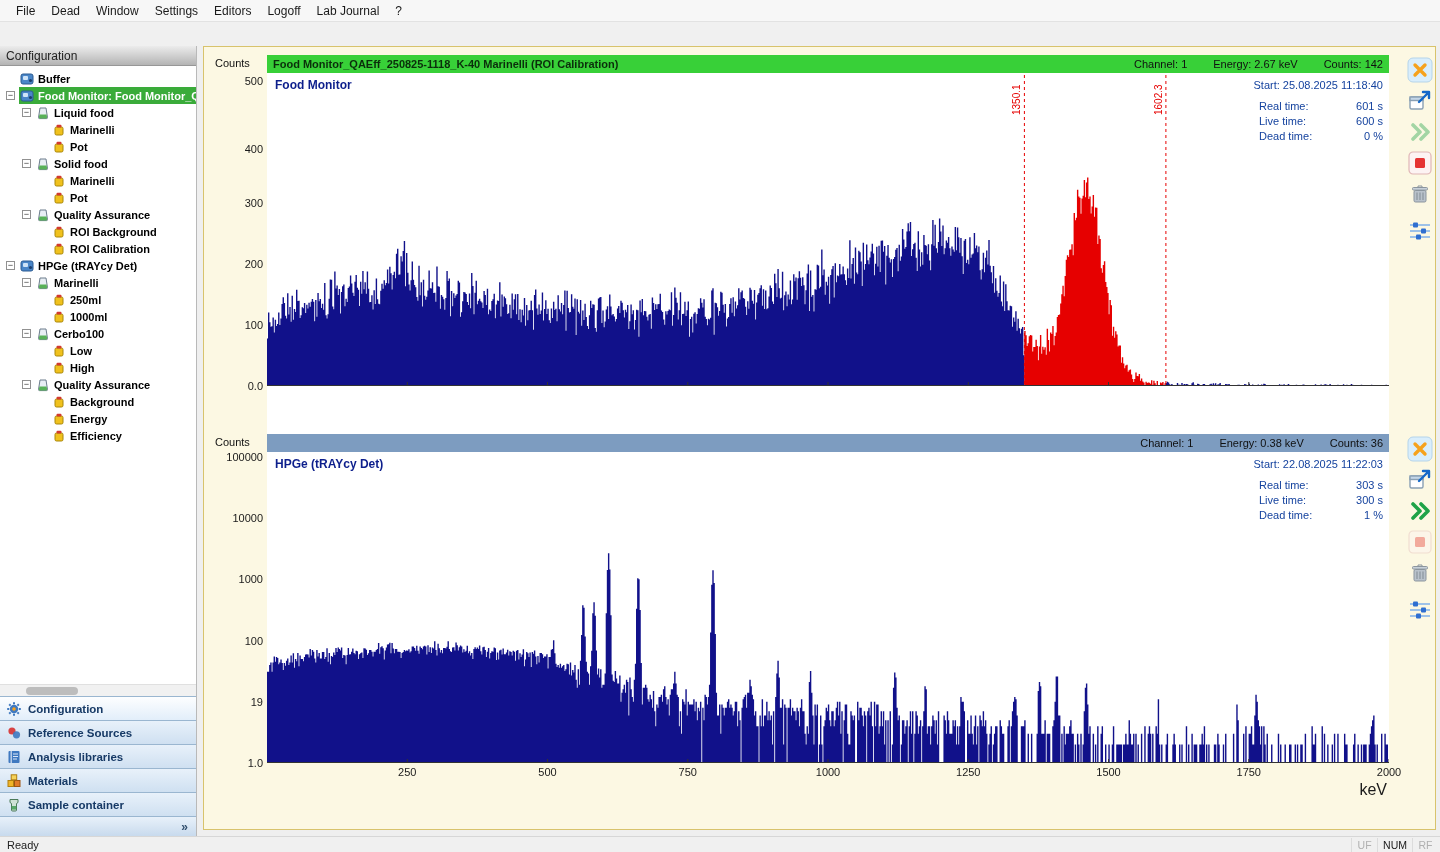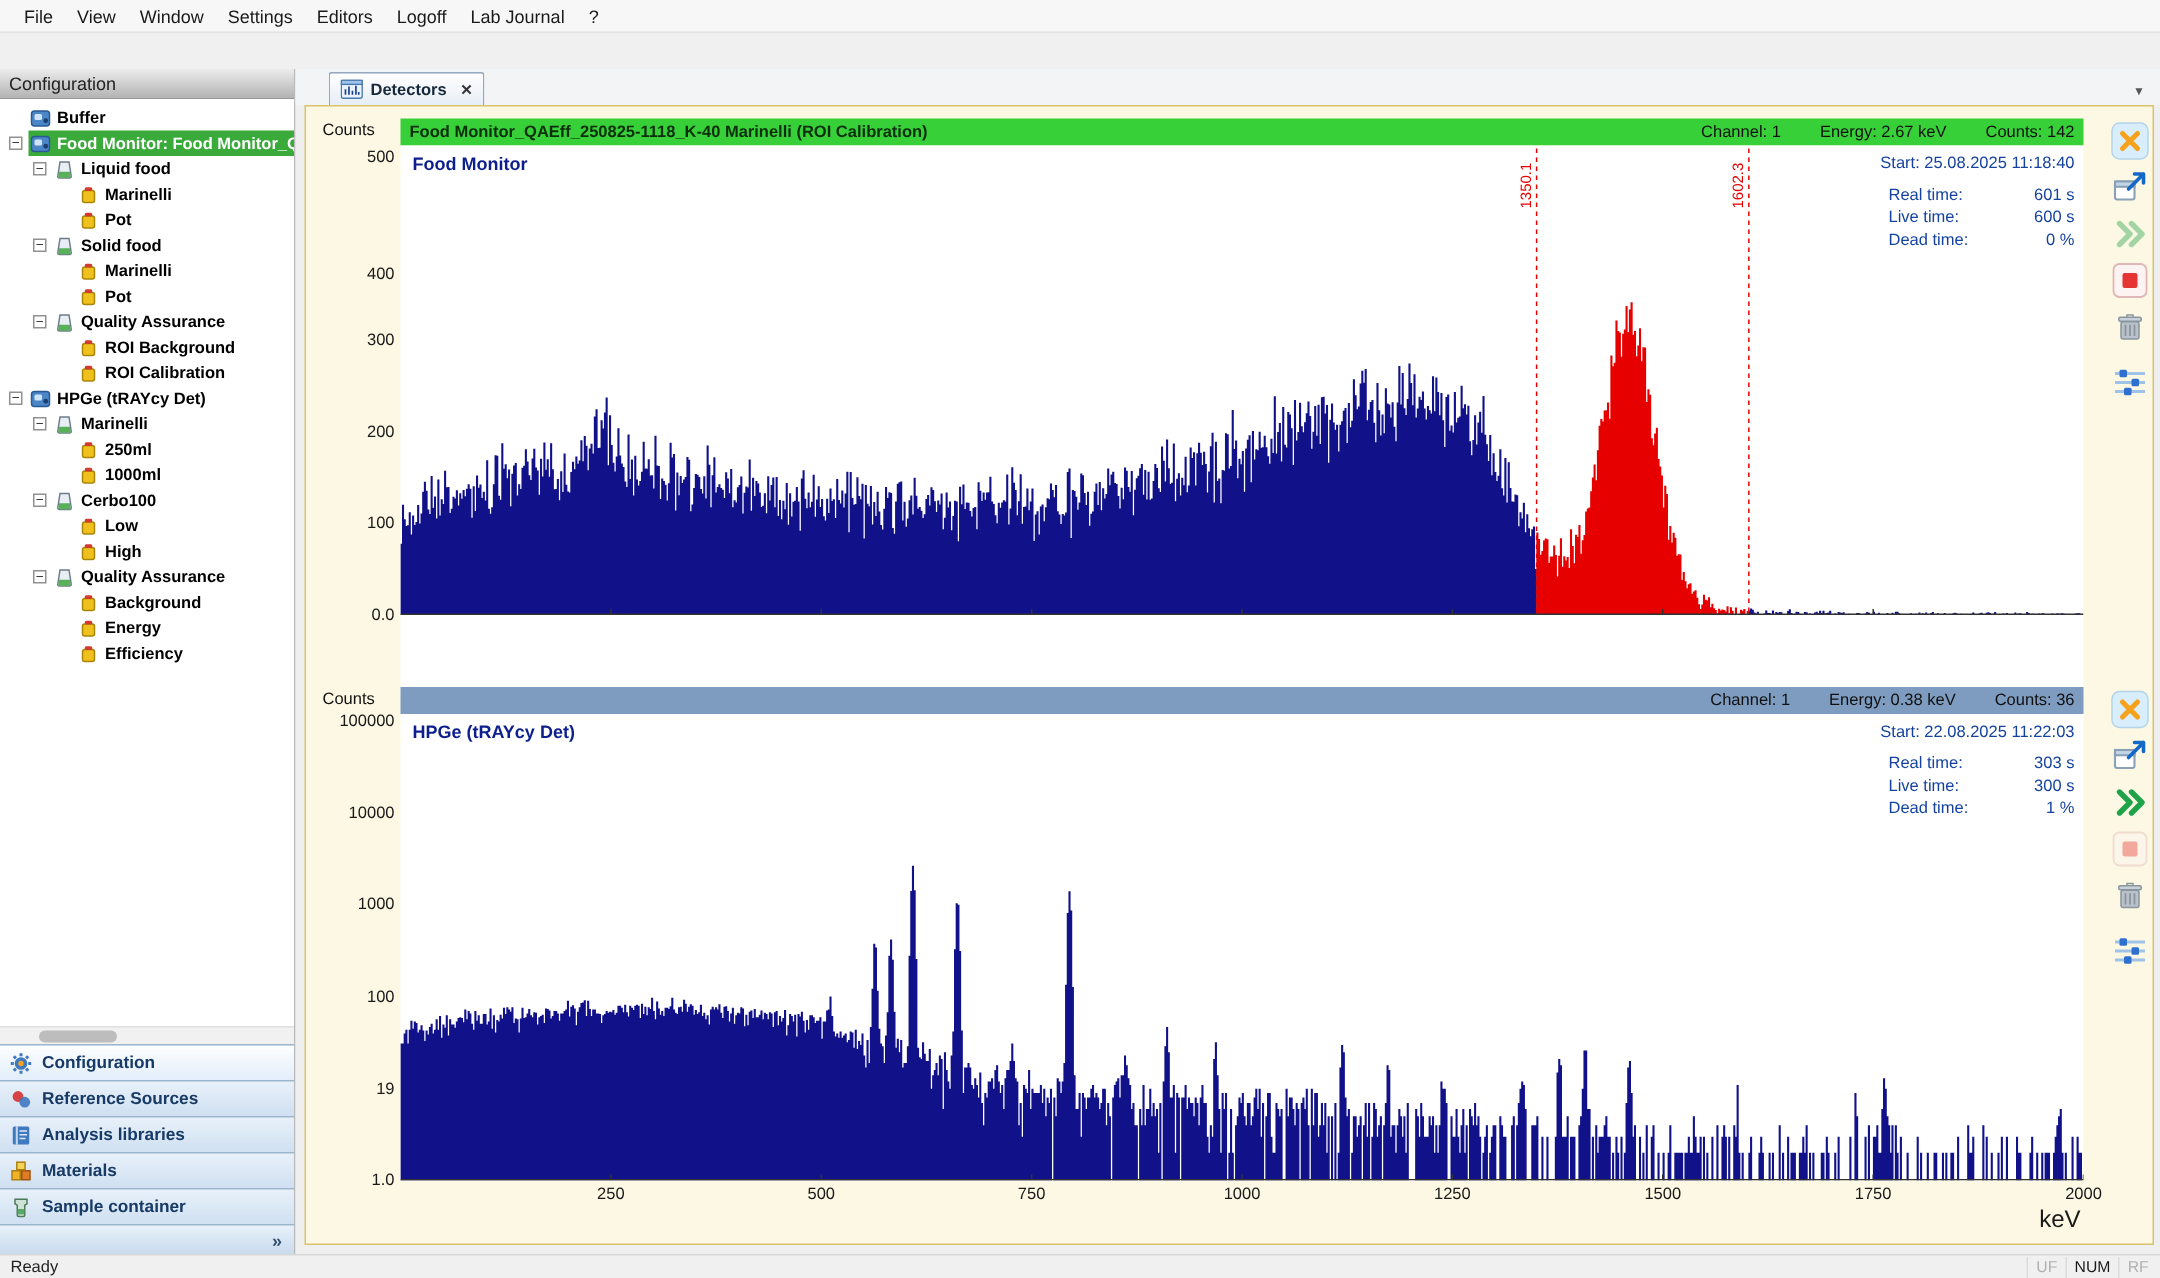--- a/index.html
+++ b/index.html
@@ -94,21 +94,21 @@
   .sb-cell.active { color:#1a1a1a; }
 </style>
 </head>
 <body>
 
 <div class="app">
 
 
   <div class="menubar">
       <span class="menu-item">File</span>
-      <span class="menu-item">View</span>
+      <span class="menu-item">Dead</span>
       <span class="menu-item">Window</span>
       <span class="menu-item">Settings</span>
       <span class="menu-item">Editors</span>
       <span class="menu-item">Logoff</span>
       <span class="menu-item">Lab Journal</span>
       <span class="menu-item">?</span>
     </div>
 
   <div class="main">
 
@@ -439,54 +439,40 @@
             </span>
             <span>Sample container</span>
           </div>
         </div>
       <div class="nav-more">
         <span>»</span>
       </div>
     </div>
 
     <div class="content">
-      <div class="tabstrip">
-        <div class="tab">
-          <span class="tab-ico">
-            <svg viewBox="0 0 16 14">
-                <rect x="0.5" y="0.5" width="15" height="13" rx="1.5" fill="#eaf3fc" stroke="#4a7ab0"></rect>
-                <rect x="0.5" y="0.5" width="15" height="3" fill="#9fc4e8" stroke="#4a7ab0"></rect>
-                <path d="M3.5 11V7M6 11V5M8.5 11V8M11 11V4.5M13 11V9" stroke="#1b3f8f" stroke-width="1.2"></path>
-              </svg>
-          </span>
-          <span>Detectors</span>
-          <span class="tab-close">✕</span>
-        </div>
-        <div class="tab-overflow">▼</div>
-      </div>
 
       <div class="workspace">
 
         <div class="spec-row row-0">
           <div class="spec">
             <div class="spec-header">
               <div class="counts-label">Counts</div>
               <div class="spec-titlebar" style="background: rgb(56, 208, 56);">
                 <span class="hdr-title">Food Monitor_QAEff_250825-1118_K-40 Marinelli (ROI Calibration)</span>
                 <span class="hdr-right">
                   <span>Channel: 1</span>
                   <span>Energy: 2.67 keV</span>
                   <span>Counts: 142</span>
                 </span>
               </div>
             </div>
             <div class="spec-body">
               <div class="yaxis" style="height:313px">
                   <span class="ytick" style="top: 2px;">500</span>
-                  <span class="ytick" style="top: 80px; margin-left: 44px;">400</span>
+                  <span class="ytick" style="top: 70px; margin-left: 44px;">400</span>
                   <span class="ytick" style="top: 124px;">300</span>
                   <span class="ytick" style="top: 185px;">200</span>
                   <span class="ytick" style="top: 246px;">100</span>
                   <span class="ytick" style="top: 307px;">0.0</span>
                 </div>
               <div class="plot" style="height:368px">
                 <svg width="1122" height="313" viewBox="0 0 1122 313">
                     <path d="M0.56 313L0.56 265.48M1.68 313L1.68 239.50M2.81 313L2.81 249.21M3.93 313L3.93 253.69M5.05 313L5.05 253.24M6.17 313L6.17 244.57M7.29 313L7.29 259.38M8.41 313L8.41 246.73M9.54 313L9.54 252.94M10.66 313L10.66 251.03M11.78 313L11.78 239.61M12.90 313L12.90 252.00M14.03 313L14.03 245.41M15.15 313L15.15 230.90M16.27 313L16.27 224.21M17.39 313L17.39 230.09M18.51 313L18.51 242.64M19.64 313L19.64 245.60M20.76 313L20.76 220.30M21.88 313L21.88 241.42M23.00 313L23.00 234.05M24.12 313L24.12 248.67M25.24 313L25.24 222.64M26.37 313L26.37 246.67M27.49 313L27.49 235.88M28.61 313L28.61 238.94M29.73 313L29.73 216.87M30.86 313L30.86 227.91M31.98 313L31.98 227.64M33.10 313L33.10 245.05M34.22 313L34.22 242.18M35.34 313L35.34 234.18M36.47 313L36.47 235.37M37.59 313L37.59 229.91M38.71 313L38.71 240.08M39.83 313L39.83 231.83M40.95 313L40.95 235.49M42.07 313L42.07 229.73M43.20 313L43.20 233.79M44.32 313L44.32 228.76M45.44 313L45.44 225.89M46.56 313L46.56 228.82M47.69 313L47.69 248.17M48.81 313L48.81 227.10M49.93 313L49.93 243.65M51.05 313L51.05 219.95M52.17 313L52.17 228.13M53.30 313L53.30 225.93M54.42 313L54.42 234.96M55.54 313L55.54 230.78M56.66 313L56.66 236.71M57.78 313L57.78 209.91M58.91 313L58.91 242.14M60.03 313L60.03 245.51M61.15 313L61.15 241.20M62.27 313L62.27 225.86M63.39 313L63.39 206.47M64.52 313L64.52 206.81M65.64 313L65.64 233.58M66.76 313L66.76 236.19M67.88 313L67.88 198.53M69.00 313L69.00 215.44M70.13 313L70.13 212.57M71.25 313L71.25 221.91M72.37 313L72.37 215.92M73.49 313L73.49 240.56M74.61 313L74.61 218.88M75.73 313L75.73 213.32M76.86 313L76.86 211.61M77.98 313L77.98 233.33M79.10 313L79.10 225.76M80.22 313L80.22 228.93M81.34 313L81.34 214.91M82.47 313L82.47 213.51M83.59 313L83.59 202.53M84.71 313L84.71 210.62M85.83 313L85.83 219.76M86.95 313L86.95 222.97M88.08 313L88.08 208.69M89.20 313L89.20 202.10M90.32 313L90.32 214.74M91.44 313L91.44 216.72M92.56 313L92.56 232.89M93.69 313L93.69 208.83M94.81 313L94.81 220.68M95.93 313L95.93 197.94M97.05 313L97.05 216.21M98.17 313L98.17 209.21M99.30 313L99.30 220.85M100.42 313L100.42 198.58M101.54 313L101.54 215.87M102.66 313L102.66 229.14M103.78 313L103.78 229.05M104.91 313L104.91 222.29M106.03 313L106.03 236.45M107.15 313L107.15 217.13M108.27 313L108.27 230.92M109.40 313L109.40 205.38M110.52 313L110.52 226.21M111.64 313L111.64 230.64M112.76 313L112.76 231.32M113.88 313L113.88 217.70M115.00 313L115.00 210.77M116.13 313L116.13 215.82M117.25 313L117.25 207.28M118.37 313L118.37 212.14M119.49 313L119.49 210.00M120.61 313L120.61 196.47M121.74 313L121.74 210.53M122.86 313L122.86 193.66M123.98 313L123.98 200.21M125.10 313L125.10 216.44M126.23 313L126.23 202.04M127.35 313L127.35 198.76M128.47 313L128.47 205.28M129.59 313L129.59 180.65M130.71 313L130.71 175.84M131.83 313L131.83 201.71M132.96 313L132.96 201.49M134.08 313L134.08 183.22M135.20 313L135.20 188.59M136.32 313L136.32 177.97M137.44 313L137.44 167.93M138.57 313L138.57 213.21M139.69 313L139.69 179.88M140.81 313L140.81 199.65M141.93 313L141.93 211.43M143.06 313L143.06 217.40M144.18 313L144.18 207.35M145.30 313L145.30 188.42M146.42 313L146.42 206.71M147.54 313L147.54 212.06M148.67 313L148.67 214.29M149.79 313L149.79 224.07M150.91 313L150.91 227.72M152.03 313L152.03 192.70M153.15 313L153.15 222.34M154.28 313L154.28 209.28M155.40 313L155.40 233.38M156.52 313L156.52 206.87M157.64 313L157.64 222.72M158.76 313L158.76 226.73M159.88 313L159.88 223.70M161.01 313L161.01 217.58M162.13 313L162.13 197.53M163.25 313L163.25 215.28M164.37 313L164.37 215.58M165.50 313L165.50 209.16M166.62 313L166.62 220.01M167.74 313L167.74 219.77M168.86 313L168.86 228.65M169.98 313L169.98 193.46M171.10 313L171.10 213.26M172.23 313L172.23 213.72M173.35 313L173.35 235.66M174.47 313L174.47 222.05M175.59 313L175.59 223.70M176.72 313L176.72 226.17M177.84 313L177.84 236.73M178.96 313L178.96 225.10M180.08 313L180.08 198.12M181.20 313L181.20 208.05M182.33 313L182.33 205.62M183.45 313L183.45 243.26M184.57 313L184.57 217.99M185.69 313L185.69 233.14M186.81 313L186.81 220.33M187.94 313L187.94 224.96M189.06 313L189.06 222.59M190.18 313L190.18 220.94M191.30 313L191.30 207.70M192.42 313L192.42 209.49M193.54 313L193.54 243.82M194.67 313L194.67 239.29M195.79 313L195.79 228.27M196.91 313L196.91 218.97M198.03 313L198.03 219.53M199.16 313L199.16 220.99M200.28 313L200.28 228.92M201.40 313L201.40 231.99M202.52 313L202.52 220.52M203.64 313L203.64 235.32M204.76 313L204.76 200.06M205.89 313L205.89 212.90M207.01 313L207.01 241.17M208.13 313L208.13 219.77M209.25 313L209.25 207.81M210.38 313L210.38 231.30M211.50 313L211.50 227.71M212.62 313L212.62 225.83M213.74 313L213.74 228.36M214.86 313L214.86 229.53M215.99 313L215.99 235.04M217.11 313L217.11 217.88M218.23 313L218.23 222.04M219.35 313L219.35 231.88M220.47 313L220.47 215.68M221.59 313L221.59 241.13M222.72 313L222.72 236.56M223.84 313L223.84 238.04M224.96 313L224.96 227.90M226.08 313L226.08 226.30M227.21 313L227.21 220.70M228.33 313L228.33 245.31M229.45 313L229.45 231.42M230.57 313L230.57 227.39M231.69 313L231.69 228.08M232.81 313L232.81 209.35M233.94 313L233.94 243.55M235.06 313L235.06 221.54M236.18 313L236.18 233.69M237.30 313L237.30 223.61M238.42 313L238.42 225.25M239.55 313L239.55 231.32M240.67 313L240.67 241.08M241.79 313L241.79 240.22M242.91 313L242.91 231.84M244.03 313L244.03 245.24M245.16 313L245.16 220.52M246.28 313L246.28 236.74M247.40 313L247.40 226.37M248.52 313L248.52 221.26M249.65 313L249.65 241.15M250.77 313L250.77 221.00M251.89 313L251.89 246.99M253.01 313L253.01 236.30M254.13 313L254.13 249.17M255.25 313L255.25 236.77M256.38 313L256.38 242.48M257.50 313L257.50 225.08M258.62 313L258.62 252.84M259.74 313L259.74 231.89M260.87 313L260.87 247.31M261.99 313L261.99 237.54M263.11 313L263.11 236.91M264.23 313L264.23 227.63M265.35 313L265.35 237.37M266.47 313L266.47 256.83M267.60 313L267.60 221.93M268.72 313L268.72 216.49M269.84 313L269.84 235.54M270.96 313L270.96 241.84M272.08 313L272.08 231.41M273.21 313L273.21 241.11M274.33 313L274.33 237.43M275.45 313L275.45 219.54M276.57 313L276.57 247.57M277.69 313L277.69 235.98M278.82 313L278.82 227.13M279.94 313L279.94 241.03M281.06 313L281.06 235.66M282.18 313L282.18 247.14M283.31 313L283.31 249.95M284.43 313L284.43 235.54M285.55 313L285.55 245.04M286.67 313L286.67 228.64M287.79 313L287.79 236.92M288.92 313L288.92 235.83M290.04 313L290.04 248.25M291.16 313L291.16 222.27M292.28 313L292.28 236.28M293.40 313L293.40 238.62M294.53 313L294.53 230.08M295.65 313L295.65 241.28M296.77 313L296.77 231.94M297.89 313L297.89 217.51M299.01 313L299.01 257.86M300.13 313L300.13 217.74M301.26 313L301.26 234.93M302.38 313L302.38 239.52M303.50 313L303.50 238.93M304.62 313L304.62 221.22M305.75 313L305.75 233.68M306.87 313L306.87 235.80M307.99 313L307.99 225.58M309.11 313L309.11 262.08M310.23 313L310.23 226.35M311.36 313L311.36 238.75M312.48 313L312.48 240.44M313.60 313L313.60 226.92M314.72 313L314.72 252.68M315.84 313L315.84 237.61M316.96 313L316.96 247.00M318.09 313L318.09 230.84M319.21 313L319.21 244.06M320.33 313L320.33 253.07M321.45 313L321.45 255.93M322.57 313L322.57 242.22M323.70 313L323.70 227.69M324.82 313L324.82 234.92M325.94 313L325.94 231.14M327.06 313L327.06 231.67M328.19 313L328.19 254.97M329.31 313L329.31 258.83M330.43 313L330.43 237.33M331.55 313L331.55 225.56M332.67 313L332.67 224.58M333.79 313L333.79 224.06M334.92 313L334.92 250.02M336.04 313L336.04 237.50M337.16 313L337.16 254.17M338.28 313L338.28 248.59M339.40 313L339.40 236.48M340.53 313L340.53 233.32M341.65 313L341.65 246.01M342.77 313L342.77 221.57M343.89 313L343.89 233.52M345.01 313L345.01 242.20M346.14 313L346.14 240.95M347.26 313L347.26 243.42M348.38 313L348.38 248.41M349.50 313L349.50 245.91M350.63 313L350.63 235.61M351.75 313L351.75 232.97M352.87 313L352.87 239.93M353.99 313L353.99 227.84M355.11 313L355.11 229.73M356.24 313L356.24 237.21M357.36 313L357.36 244.40M358.48 313L358.48 236.74M359.60 313L359.60 239.35M360.72 313L360.72 232.08M361.85 313L361.85 255.89M362.97 313L362.97 248.23M364.09 313L364.09 231.38M365.21 313L365.21 241.31M366.33 313L366.33 237.32M367.46 313L367.46 256.45M368.58 313L368.58 247.01M369.70 313L369.70 236.78M370.82 313L370.82 237.29M371.94 313L371.94 263.84M373.06 313L373.06 227.53M374.19 313L374.19 239.15M375.31 313L375.31 226.08M376.43 313L376.43 242.31M377.55 313L377.55 238.08M378.68 313L378.68 238.23M379.80 313L379.80 243.64M380.92 313L380.92 247.38M382.04 313L382.04 241.69M383.16 313L383.16 240.94M384.29 313L384.29 255.78M385.41 313L385.41 224.47M386.53 313L386.53 230.11M387.65 313L387.65 236.98M388.77 313L388.77 231.34M389.89 313L389.89 236.10M391.02 313L391.02 231.35M392.14 313L392.14 231.09M393.26 313L393.26 220.77M394.38 313L394.38 237.39M395.50 313L395.50 239.01M396.63 313L396.63 246.45M397.75 313L397.75 251.83M398.87 313L398.87 238.17M399.99 313L399.99 241.52M401.12 313L401.12 238.08M402.24 313L402.24 236.58M403.36 313L403.36 237.33M404.48 313L404.48 219.34M405.60 313L405.60 252.69M406.72 313L406.72 241.95M407.85 313L407.85 214.43M408.97 313L408.97 224.83M410.09 313L410.09 229.68M411.21 313L411.21 246.47M412.33 313L412.33 237.21M413.46 313L413.46 219.22M414.58 313L414.58 252.21M415.70 313L415.70 240.97M416.82 313L416.82 240.71M417.94 313L417.94 228.71M419.07 313L419.07 243.11M420.19 313L420.19 237.34M421.31 313L421.31 228.61M422.43 313L422.43 263.66M423.56 313L423.56 246.02M424.68 313L424.68 243.84M425.80 313L425.80 259.40M426.92 313L426.92 240.73M428.04 313L428.04 239.25M429.17 313L429.17 250.45M430.29 313L430.29 241.09M431.41 313L431.41 235.19M432.53 313L432.53 235.78M433.65 313L433.65 225.31M434.78 313L434.78 229.74M435.90 313L435.90 234.49M437.02 313L437.02 226.25M438.14 313L438.14 243.79M439.26 313L439.26 245.99M440.38 313L440.38 252.30M441.51 313L441.51 245.68M442.63 313L442.63 246.61M443.75 313L443.75 244.64M444.87 313L444.87 217.61M446.00 313L446.00 215.26M447.12 313L447.12 261.63M448.24 313L448.24 229.68M449.36 313L449.36 230.27M450.48 313L450.48 234.24M451.61 313L451.61 242.79M452.73 313L452.73 237.94M453.85 313L453.85 218.71M454.97 313L454.97 219.76M456.09 313L456.09 231.70M457.21 313L457.21 239.65M458.34 313L458.34 230.89M459.46 313L459.46 253.52M460.58 313L460.58 245.42M461.70 313L461.70 243.92M462.82 313L462.82 230.90M463.95 313L463.95 225.31M465.07 313L465.07 239.67M466.19 313L466.19 224.30M467.31 313L467.31 243.15M468.44 313L468.44 228.48M469.56 313L469.56 235.40M470.68 313L470.68 232.36M471.80 313L471.80 215.36M472.92 313L472.92 226.54M474.04 313L474.04 219.30M475.17 313L475.17 217.47M476.29 313L476.29 225.04M477.41 313L477.41 225.70M478.53 313L478.53 233.68M479.65 313L479.65 241.94M480.78 313L480.78 228.16M481.90 313L481.90 235.77M483.02 313L483.02 214.74M484.14 313L484.14 216.87M485.26 313L485.26 227.64M486.39 313L486.39 230.79M487.51 313L487.51 216.98M488.63 313L488.63 246.55M489.75 313L489.75 229.47M490.88 313L490.88 221.82M492.00 313L492.00 220.12M493.12 313L493.12 215.20M494.24 313L494.24 212.36M495.36 313L495.36 232.86M496.49 313L496.49 216.30M497.61 313L497.61 236.05M498.73 313L498.73 217.42M499.85 313L499.85 236.13M500.97 313L500.97 235.29M502.10 313L502.10 223.62M503.22 313L503.22 212.39M504.34 313L504.34 215.08M505.46 313L505.46 228.44M506.58 313L506.58 230.99M507.71 313L507.71 200.66M508.83 313L508.83 210.23M509.95 313L509.95 224.05M511.07 313L511.07 195.95M512.19 313L512.19 215.18M513.32 313L513.32 225.60M514.44 313L514.44 224.87M515.56 313L515.56 198.73M516.68 313L516.68 237.24M517.80 313L517.80 222.13M518.93 313L518.93 218.55M520.05 313L520.05 233.28M521.17 313L521.17 221.49M522.29 313L522.29 226.42M523.41 313L523.41 207.58M524.54 313L524.54 231.24M525.66 313L525.66 226.61M526.78 313L526.78 201.31M527.90 313L527.90 208.32M529.02 313L529.02 204.43M530.14 313L530.14 226.73M531.27 313L531.27 205.14M532.39 313L532.39 198.13M533.51 313L533.51 204.81M534.63 313L534.63 212.95M535.75 313L535.75 204.16M536.88 313L536.88 212.27M538.00 313L538.00 231.35M539.12 313L539.12 217.36M540.24 313L540.24 200.53M541.37 313L541.37 191.49M542.49 313L542.49 238.03M543.61 313L543.61 197.52M544.73 313L544.73 223.67M545.85 313L545.85 222.03M546.98 313L546.98 238.51M548.10 313L548.10 216.26M549.22 313L549.22 216.83M550.34 313L550.34 191.83M551.46 313L551.46 192.55M552.59 313L552.59 215.29M553.71 313L553.71 213.63M554.83 313L554.83 176.40M555.95 313L555.95 202.26M557.07 313L557.07 196.60M558.20 313L558.20 221.87M559.32 313L559.32 208.86M560.44 313L560.44 212.49M561.56 313L561.56 203.74M562.68 313L562.68 230.85M563.80 313L563.80 202.07M564.93 313L564.93 196.16M566.05 313L566.05 193.09M567.17 313L567.17 224.58M568.29 313L568.29 190.36M569.41 313L569.41 209.36M570.54 313L570.54 202.47M571.66 313L571.66 203.19M572.78 313L572.78 190.90M573.90 313L573.90 201.56M575.02 313L575.02 201.20M576.15 313L576.15 193.57M577.27 313L577.27 201.17M578.39 313L578.39 207.15M579.51 313L579.51 212.12M580.63 313L580.63 195.47M581.76 313L581.76 205.05M582.88 313L582.88 167.16M584.00 313L584.00 205.41M585.12 313L585.12 190.95M586.25 313L586.25 184.99M587.37 313L587.37 210.74M588.49 313L588.49 174.39M589.61 313L589.61 199.53M590.73 313L590.73 201.35M591.86 313L591.86 177.73M592.98 313L592.98 179.25M594.10 313L594.10 188.48M595.22 313L595.22 213.00M596.34 313L596.34 169.71M597.46 313L597.46 196.74M598.59 313L598.59 191.01M599.71 313L599.71 171.53M600.83 313L600.83 187.24M601.95 313L601.95 191.18M603.07 313L603.07 184.50M604.20 313L604.20 178.53M605.32 313L605.32 170.73M606.44 313L606.44 180.40M607.56 313L607.56 202.23M608.68 313L608.68 190.87M609.81 313L609.81 173.67M610.93 313L610.93 193.52M612.05 313L612.05 172.80M613.17 313L613.17 199.02M614.29 313L614.29 167.82M615.42 313L615.42 167.55M616.54 313L616.54 178.74M617.66 313L617.66 173.07M618.78 313L618.78 211.53M619.90 313L619.90 182.87M621.03 313L621.03 172.08M622.15 313L622.15 184.65M623.27 313L623.27 189.48M624.39 313L624.39 186.24M625.51 313L625.51 203.99M626.64 313L626.64 186.12M627.76 313L627.76 183.88M628.88 313L628.88 176.84M630.00 313L630.00 174.94M631.13 313L631.13 198.28M632.25 313L632.25 171.72M633.37 313L633.37 187.75M634.49 313L634.49 183.58M635.61 313L635.61 155.88M636.74 313L636.74 166.57M637.86 313L637.86 175.82M638.98 313L638.98 173.94M640.10 313L640.10 158.60M641.22 313L641.22 150.16M642.35 313L642.35 158.15M643.47 313L643.47 149.00M644.59 313L644.59 183.09M645.71 313L645.71 176.23M646.83 313L646.83 171.07M647.96 313L647.96 169.73M649.08 313L649.08 184.81M650.20 313L650.20 197.91M651.32 313L651.32 158.29M652.44 313L652.44 176.48M653.57 313L653.57 193.39M654.69 313L654.69 179.26M655.81 313L655.81 191.77M656.93 313L656.93 161.90M658.05 313L658.05 172.05M659.18 313L659.18 172.72M660.30 313L660.30 181.36M661.42 313L661.42 171.14M662.54 313L662.54 187.51M663.66 313L663.66 197.16M664.79 313L664.79 171.28M665.91 313L665.91 146.92M667.03 313L667.03 172.72M668.15 313L668.15 151.70M669.27 313L669.27 175.22M670.39 313L670.39 179.63M671.52 313L671.52 168.95M672.64 313L672.64 145.41M673.76 313L673.76 158.39M674.88 313L674.88 173.09M676.00 313L676.00 152.44M677.13 313L677.13 181.33M678.25 313L678.25 175.31M679.37 313L679.37 167.52M680.49 313L680.49 169.66M681.62 313L681.62 163.96M682.74 313L682.74 175.26M683.86 313L683.86 182.68M684.98 313L684.98 173.62M686.10 313L686.10 176.51M687.23 313L687.23 178.74M688.35 313L688.35 153.89M689.47 313L689.47 177.21M690.59 313L690.59 154.61M691.71 313L691.71 164.36M692.84 313L692.84 179.80M693.96 313L693.96 165.06M695.08 313L695.08 183.20M696.20 313L696.20 200.97M697.32 313L697.32 167.74M698.45 313L698.45 165.96M699.57 313L699.57 190.11M700.69 313L700.69 186.74M701.81 313L701.81 191.27M702.93 313L702.93 164.29M704.05 313L704.05 184.72M705.18 313L705.18 181.48M706.30 313L706.30 180.61M707.42 313L707.42 160.09M708.54 313L708.54 175.21M709.66 313L709.66 172.57M710.79 313L710.79 179.35M711.91 313L711.91 173.57M713.03 313L713.03 197.23M714.15 313L714.15 206.46M715.27 313L715.27 196.31M716.40 313L716.40 179.75M717.52 313L717.52 199.36M718.64 313L718.64 184.68M719.76 313L719.76 177.57M720.88 313L720.88 191.55M722.01 313L722.01 166.99M723.13 313L723.13 192.78M724.25 313L724.25 199.15M725.37 313L725.37 210.34M726.50 313L726.50 192.93M727.62 313L727.62 219.85M728.74 313L728.74 205.18M729.86 313L729.86 217.74M730.98 313L730.98 223.65M732.11 313L732.11 220.11M733.23 313L733.23 202.49M734.35 313L734.35 228.46M735.47 313L735.47 233.32M736.59 313L736.59 208.38M737.71 313L737.71 238.05M738.84 313L738.84 211.22M739.96 313L739.96 228.26M741.08 313L741.08 237.26M742.20 313L742.20 237.43M743.32 313L743.32 232.65M744.45 313L744.45 233.17M745.57 313L745.57 253.83M746.69 313L746.69 244.49M747.81 313L747.81 248.70M748.93 313L748.93 238.15M750.06 313L750.06 257.75M751.18 313L751.18 245.87M752.30 313L752.30 255.16M753.42 313L753.42 260.48M754.54 313L754.54 255.87M755.67 313L755.67 254.00M756.79 313L756.79 282.37M899.28 313L899.28 310.08M900.40 313L900.40 308.63M901.53 313L901.53 309.48M902.65 313L902.65 311.28M903.77 313L903.77 311.93M904.89 313L904.89 310.89M906.01 313L906.01 312.45M908.26 313L908.26 312.51M909.38 313L909.38 312.05M910.50 313L910.50 310.04M911.63 313L911.63 311.68M912.75 313L912.75 311.63M914.99 313L914.99 309.99M916.11 313L916.11 312.35M917.24 313L917.24 310.92M918.36 313L918.36 311.60M919.48 313L919.48 310.97M920.60 313L920.60 311.19M925.09 313L925.09 310.27M926.21 313L926.21 309.13M927.33 313L927.33 311.74M929.58 313L929.58 312.20M930.70 313L930.70 310.76M931.82 313L931.82 311.02M932.94 313L932.94 312.11M936.31 313L936.31 311.03M937.43 313L937.43 311.11M939.68 313L939.68 312.06M940.80 313L940.80 312.47M943.04 313L943.04 311.30M944.16 313L944.16 310.87M945.29 313L945.29 311.84M946.41 313L946.41 310.24M947.53 313L947.53 311.71M948.65 313L948.65 310.21M949.77 313L949.77 312.04M950.89 313L950.89 311.61M952.02 313L952.02 311.34M953.14 313L953.14 310.12M954.26 313L954.26 312.26M956.50 313L956.50 311.96M957.63 313L957.63 312.37M958.75 313L958.75 311.07M959.87 313L959.87 311.34M960.99 313L960.99 311.60M962.12 313L962.12 311.10M965.48 313L965.48 312.16M967.73 313L967.73 312.30M971.09 313L971.09 311.67M972.21 313L972.21 311.63M974.46 313L974.46 312.33M976.70 313L976.70 312.06M977.82 313L977.82 310.92M978.95 313L978.95 311.47M982.31 313L982.31 310.87M983.43 313L983.43 312.43M984.55 313L984.55 312.28M985.68 313L985.68 311.42M986.80 313L986.80 312.53M987.92 313L987.92 312.67M989.04 313L989.04 312.47M991.29 313L991.29 311.61M993.53 313L993.53 312.59M994.65 313L994.65 311.58M996.90 313L996.90 310.76M998.02 313L998.02 310.91M999.14 313L999.14 311.89M1002.51 313L1002.51 312.27M1005.87 313L1005.87 312.36M1007.00 313L1007.00 311.89M1010.36 313L1010.36 312.19M1012.61 313L1012.61 311.26M1014.85 313L1014.85 311.76M1017.09 313L1017.09 311.36M1019.34 313L1019.34 312.58M1020.46 313L1020.46 311.66M1021.58 313L1021.58 311.05M1024.95 313L1024.95 311.89M1029.43 313L1029.43 311.73M1031.68 313L1031.68 312.38M1032.80 313L1032.80 312.36M1033.92 313L1033.92 312.47M1035.05 313L1035.05 312.02M1036.17 313L1036.17 311.57M1037.29 313L1037.29 311.78M1040.65 313L1040.65 312.10M1042.90 313L1042.90 312.26M1044.02 313L1044.02 312.52M1047.39 313L1047.39 312.15M1048.51 313L1048.51 311.27M1053.00 313L1053.00 311.88M1054.12 313L1054.12 311.45M1056.36 313L1056.36 312.28M1057.48 313L1057.48 311.54M1058.61 313L1058.61 311.20M1059.73 313L1059.73 311.74M1061.97 313L1061.97 312.19M1063.10 313L1063.10 311.06M1064.22 313L1064.22 312.55M1067.58 313L1067.58 312.65M1068.70 313L1068.70 311.96M1070.95 313L1070.95 311.63M1076.56 313L1076.56 311.36M1078.80 313L1078.80 311.99M1079.92 313L1079.92 311.75M1084.41 313L1084.41 311.00M1085.54 313L1085.54 311.66M1087.78 313L1087.78 312.23M1088.90 313L1088.90 312.14M1092.27 313L1092.27 312.04M1094.51 313L1094.51 311.86M1095.63 313L1095.63 312.00M1101.24 313L1101.24 311.96M1103.49 313L1103.49 312.39M1104.61 313L1104.61 311.82M1105.73 313L1105.73 312.61M1106.85 313L1106.85 311.97M1107.98 313L1107.98 311.89M1109.10 313L1109.10 312.14M1114.71 313L1114.71 312.67M1115.83 313L1115.83 312.47M1116.95 313L1116.95 312.08M1118.07 313L1118.07 311.91M1119.20 313L1119.20 311.86" stroke="#11118a" stroke-width="1.4" fill="none"></path>
                     <path d="M757.91 313L757.91 257.94M759.03 313L759.03 262.37M760.15 313L760.15 272.89M761.28 313L761.28 270.32M762.40 313L762.40 263.37M763.52 313L763.52 261.98M764.64 313L764.64 262.44M765.76 313L765.76 278.41M766.89 313L766.89 273.96M768.01 313L768.01 274.08M769.13 313L769.13 266.63M770.25 313L770.25 273.03M771.38 313L771.38 287.35M772.50 313L772.50 273.45M773.62 313L773.62 261.91M774.74 313L774.74 280.83M775.86 313L775.86 273.75M776.99 313L776.99 276.68M778.11 313L778.11 274.33M779.23 313L779.23 281.73M780.35 313L780.35 255.82M781.47 313L781.47 267.00M782.60 313L782.60 278.53M783.72 313L783.72 259.43M784.84 313L784.84 261.08M785.96 313L785.96 252.98M787.08 313L787.08 272.20M788.21 313L788.21 263.10M789.33 313L789.33 259.60M790.45 313L790.45 244.05M791.57 313L791.57 241.93M792.69 313L792.69 241.40M793.82 313L793.82 230.50M794.94 313L794.94 221.34M796.06 313L796.06 212.73M797.18 313L797.18 223.21M798.30 313L798.30 203.10M799.43 313L799.43 186.78M800.55 313L800.55 182.36M801.67 313L801.67 183.95M802.79 313L802.79 176.67M803.91 313L803.91 176.52M805.04 313L805.04 171.33M806.16 313L806.16 182.21M807.28 313L807.28 139.98M808.40 313L808.40 147.21M809.52 313L809.52 144.85M810.64 313L810.64 116.65M811.77 313L811.77 123.60M812.89 313L812.89 124.72M814.01 313L814.01 140.87M815.13 313L815.13 125.52M816.25 313L816.25 122.64M817.38 313L817.38 106.98M818.50 313L818.50 124.37M819.62 313L819.62 109.41M820.74 313L820.74 104.51M821.87 313L821.87 126.12M822.99 313L822.99 123.59M824.11 313L824.11 140.58M825.23 313L825.23 133.39M826.35 313L826.35 121.88M827.48 313L827.48 143.76M828.60 313L828.60 134.47M829.72 313L829.72 134.72M830.84 313L830.84 171.01M831.96 313L831.96 162.57M833.09 313L833.09 166.11M834.21 313L834.21 195.18M835.33 313L835.33 199.75M836.45 313L836.45 192.04M837.57 313L837.57 188.21M838.70 313L838.70 208.94M839.82 313L839.82 214.04M840.94 313L840.94 219.92M842.06 313L842.06 241.25M843.18 313L843.18 226.91M844.30 313L844.30 232.34M845.43 313L845.43 262.82M846.55 313L846.55 253.67M847.67 313L847.67 264.67M848.79 313L848.79 258.19M849.91 313L849.91 261.56M851.04 313L851.04 273.52M852.16 313L852.16 272.50M853.28 313L853.28 272.60M854.40 313L854.40 289.63M855.52 313L855.52 284.37M856.65 313L856.65 290.54M857.77 313L857.77 295.20M858.89 313L858.89 292.54M860.01 313L860.01 291.75M861.13 313L861.13 298.75M862.26 313L862.26 297.36M863.38 313L863.38 296.46M864.50 313L864.50 301.57M865.62 313L865.62 305.88M866.75 313L866.75 308.98M867.87 313L867.87 305.98M868.99 313L868.99 299.46M870.11 313L870.11 302.89M871.23 313L871.23 303.28M872.36 313L872.36 301.11M873.48 313L873.48 307.78M874.60 313L874.60 305.47M875.72 313L875.72 308.48M876.84 313L876.84 309.60M877.96 313L877.96 311.88M879.09 313L879.09 308.77M880.21 313L880.21 309.96M881.33 313L881.33 309.39M882.45 313L882.45 309.70M883.57 313L883.57 310.66M884.70 313L884.70 307.19M885.82 313L885.82 311.76M886.94 313L886.94 307.78M888.06 313L888.06 310.17M889.18 313L889.18 312.25M890.31 313L890.31 308.06M891.43 313L891.43 312.57M893.67 313L893.67 309.51M894.79 313L894.79 310.17M895.92 313L895.92 308.96M898.16 313L898.16 310.31" stroke="#e60000" stroke-width="1.4" fill="none"></path>
                     <path d="M0 312.5H1122M140.3 309V313M280.5 309V313M420.8 309V313M561.0 309V313M701.3 309V313M841.5 309V313M981.8 309V313" stroke="#333333" stroke-width="1" fill="none"></path>

